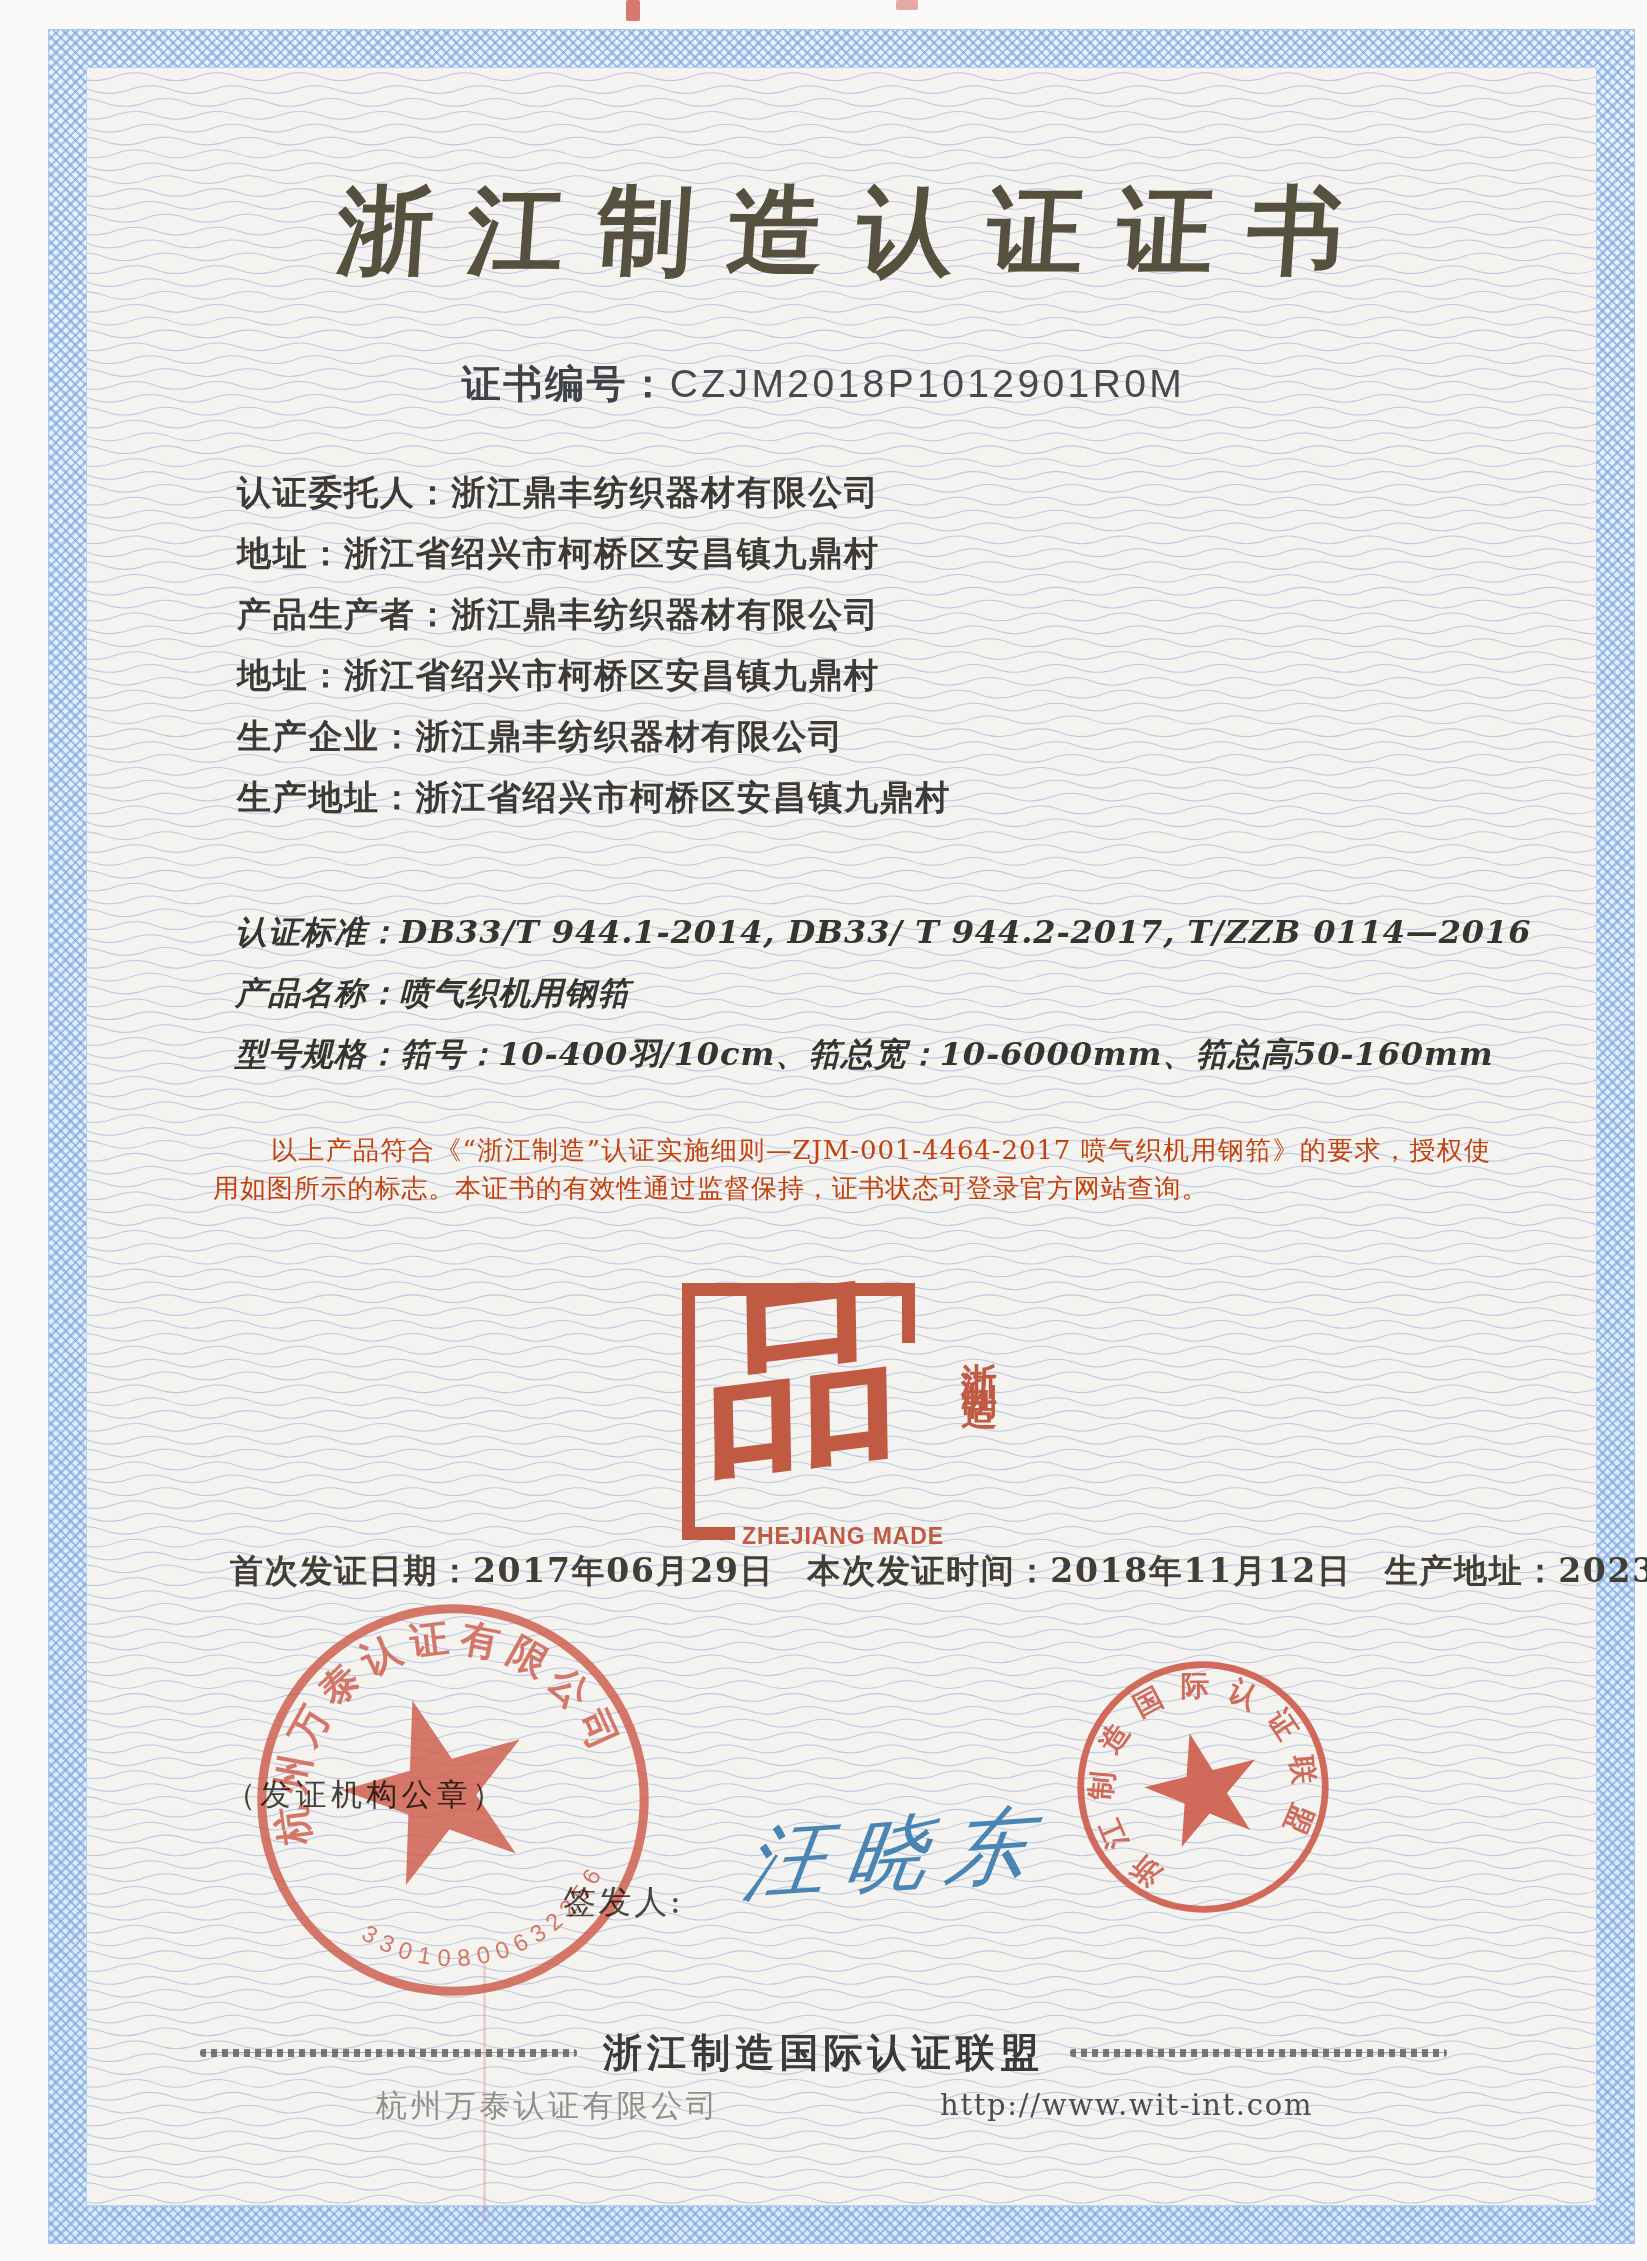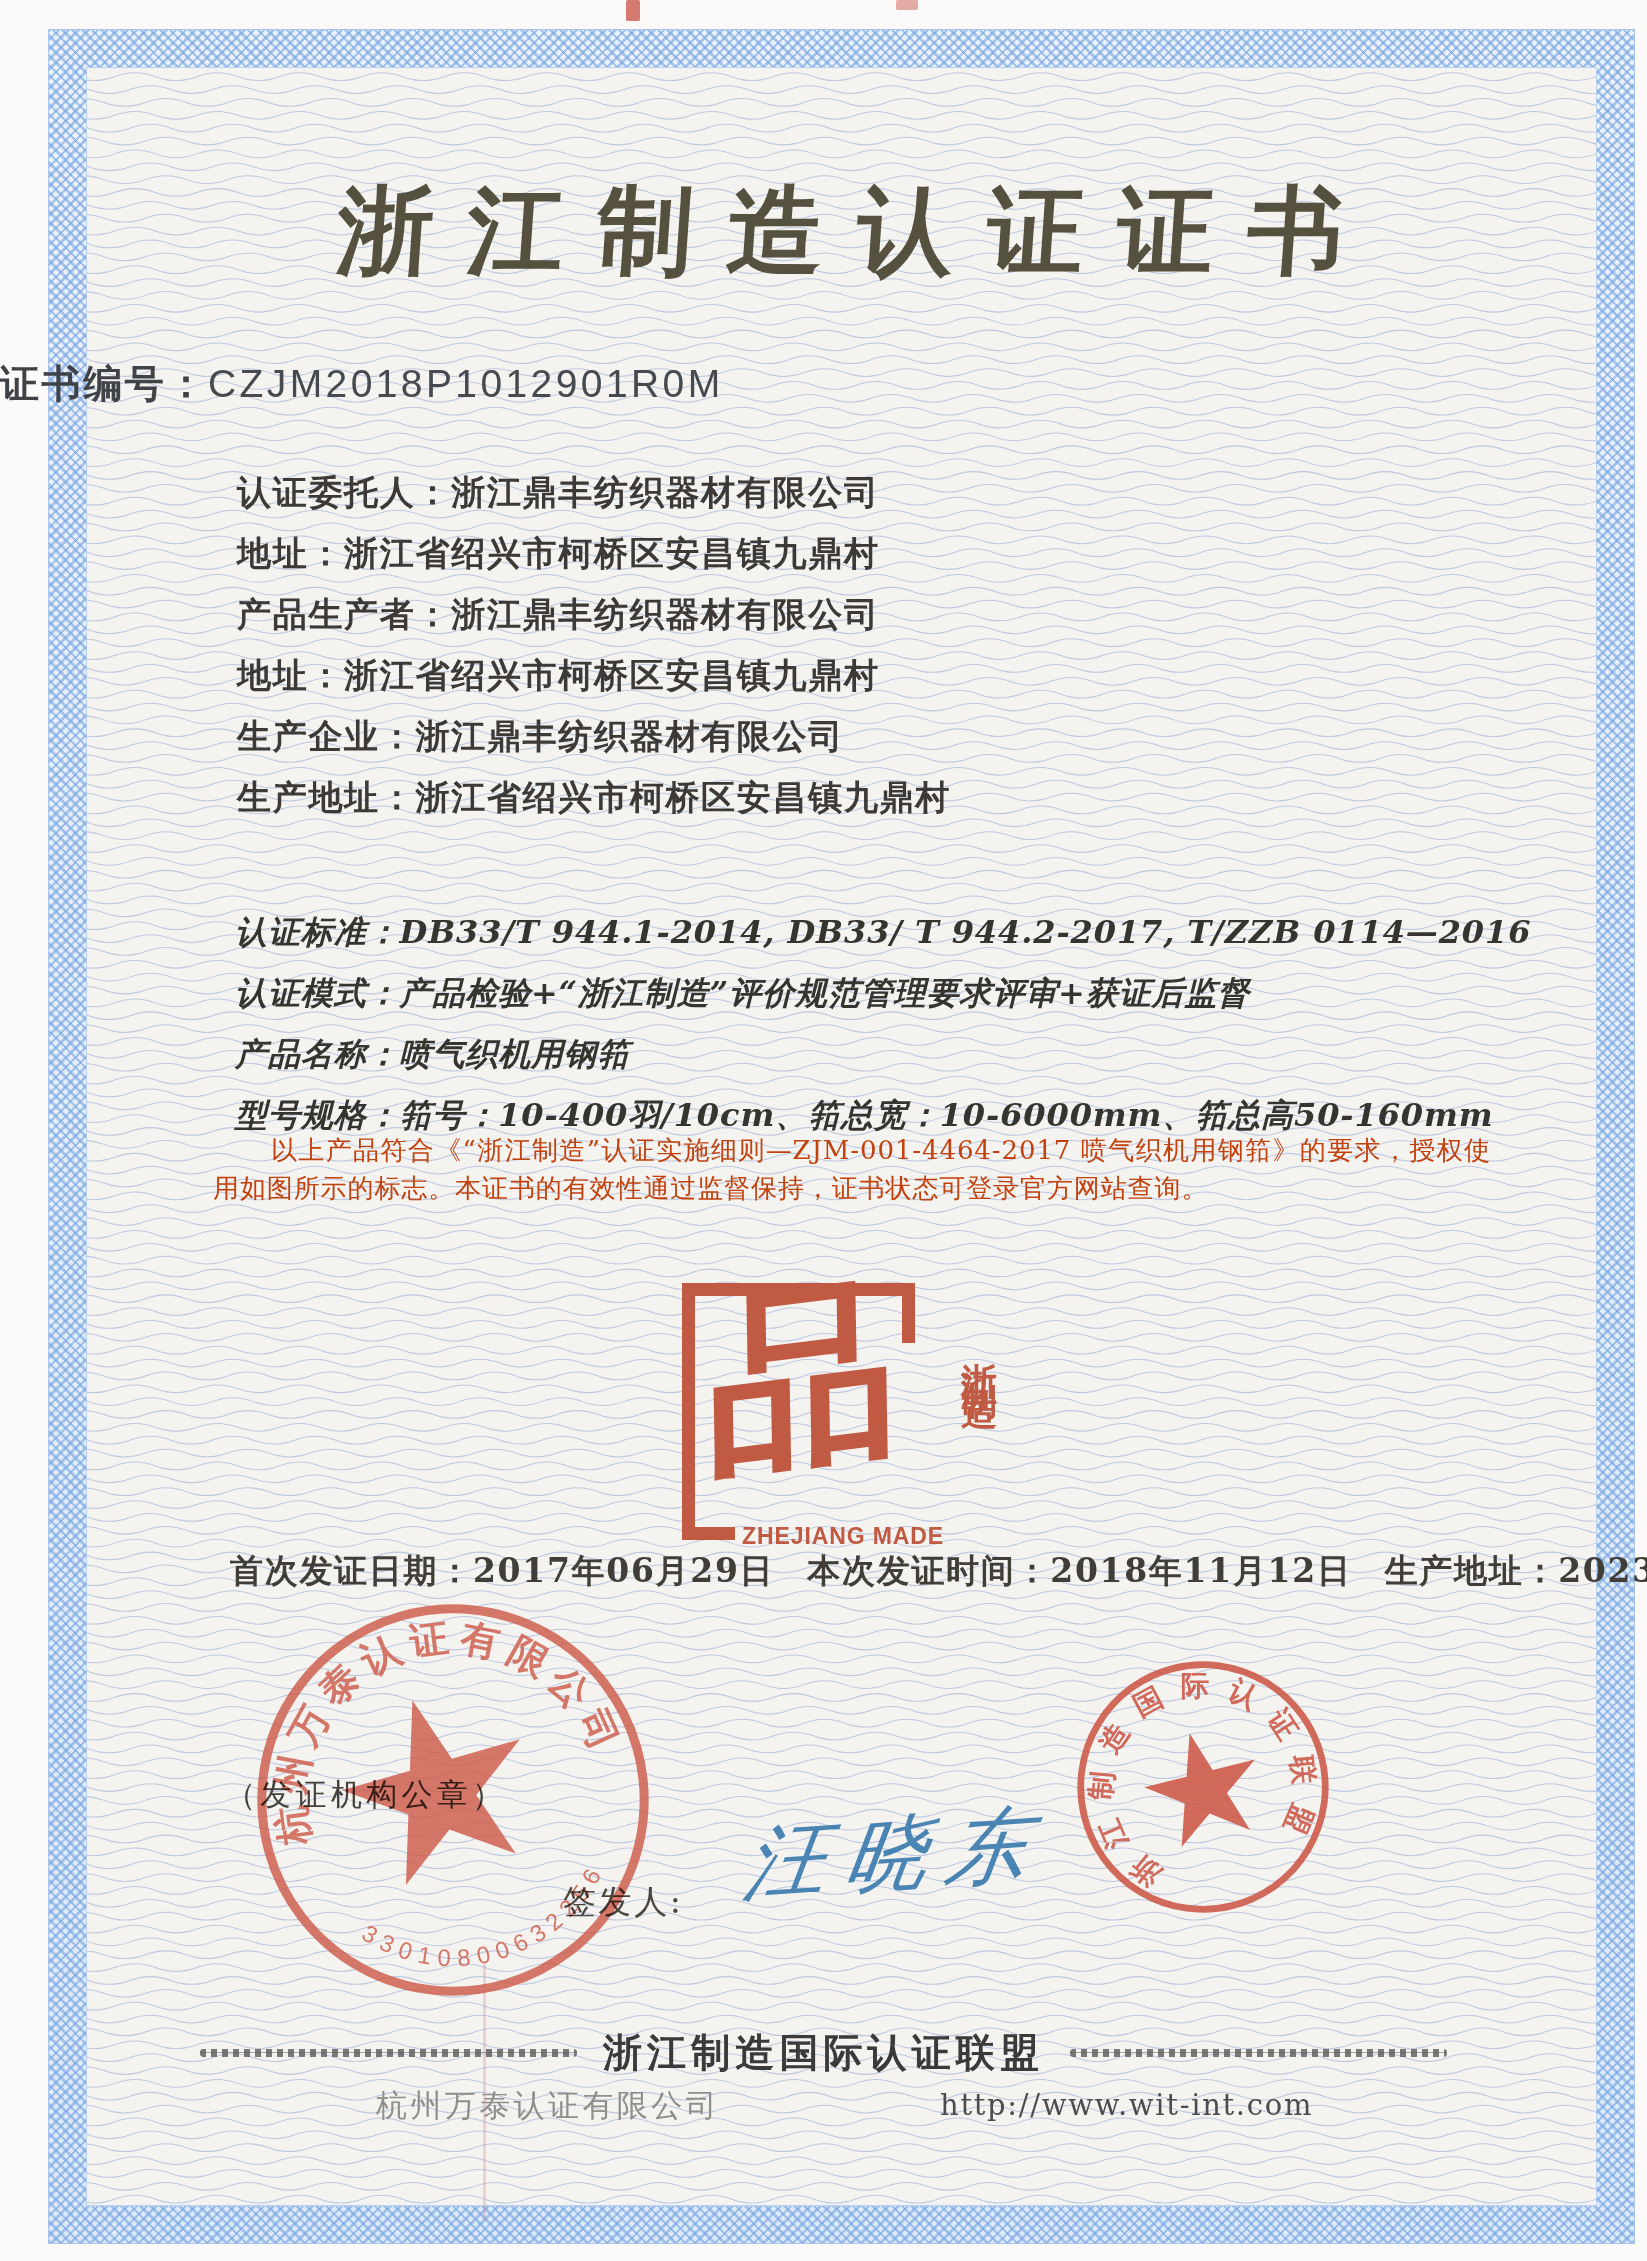--- a/index.html
+++ b/index.html
@@ -23,21 +23,21 @@
   }
   .content{position:absolute; inset:0; z-index:2;}
 
   
   .title{
     position:absolute; top:168px; left:0; width:100%;
     text-align:center; font-size:96px; font-weight:bold; color:#56503f;
     letter-spacing:34px; padding-left:34px; transform:skewX(-4deg);
   }
   .certno{
-    position:absolute; top:357px; left:0; width:100%; 
+    position:absolute; top:357px; left:0; width:100%; text-align:center;
     font-size:39px; color:#3f4247; font-weight:bold; letter-spacing:2.6px;
   }
   .certno .num{font-family:"Liberation Sans","DejaVu Sans",sans-serif; font-weight:normal; letter-spacing:3.4px; color:#46494e;}
 
   .fields{position:absolute; left:237px; top:470px; display:flex; flex-direction:column; gap:15px;}
   .fields .line{font-size:34px; font-weight:bold; color:#3c3936; letter-spacing:1.7px; white-space:nowrap;}
 
   .specs{position:absolute; left:235px; top:911px; display:flex; flex-direction:column; gap:17px;font-style:italic;}
   .specs .line{font-size:32px; font-weight:bold; color:#36342f; letter-spacing:0.9px; white-space:nowrap;}
 
@@ -133,21 +133,20 @@
       <div class="line"><span>认证委托人：</span><span>浙江鼎丰纺织器材有限公司</span></div>
       <div class="line"><span>地址：</span><span>浙江省绍兴市柯桥区安昌镇九鼎村</span></div>
       <div class="line"><span>产品生产者：</span><span>浙江鼎丰纺织器材有限公司</span></div>
       <div class="line"><span>地址：</span><span>浙江省绍兴市柯桥区安昌镇九鼎村</span></div>
       <div class="line"><span>生产企业：</span><span>浙江鼎丰纺织器材有限公司</span></div>
       <div class="line"><span>生产地址：</span><span>浙江省绍兴市柯桥区安昌镇九鼎村</span></div>
     </div>
 
     <div class="specs">
       <div class="line"><span>认证标准：</span><span>DB33/T 944.1-2014, DB33/ T 944.2-2017, T/ZZB 0114—2016</span></div>
-      <div class="line"><span>认证模式：</span><span>产品检验+“浙江制造”评价规范管理要求评审+获证后监督</span></div>
       <div class="line"><span>产品名称：</span><span>喷气织机用钢筘</span></div>
       <div class="line"><span>型号规格：</span><span>筘号：10-400羽/10cm、筘总宽：10-6000mm、筘总高50-160mm</span></div>
     </div>
 
     <div class="statement">以上产品符合《“浙江制造”认证实施细则—ZJM-001-4464-2017 喷气织机用钢筘》的要求，授权使用如图所示的标志。本证书的有效性通过监督保持，证书状态可登录官方网站查询。</div>
 
     <div class="logo">
       <div class="bar top"></div>
       <div class="bar left"></div>
       <div class="bar bstub"></div>

